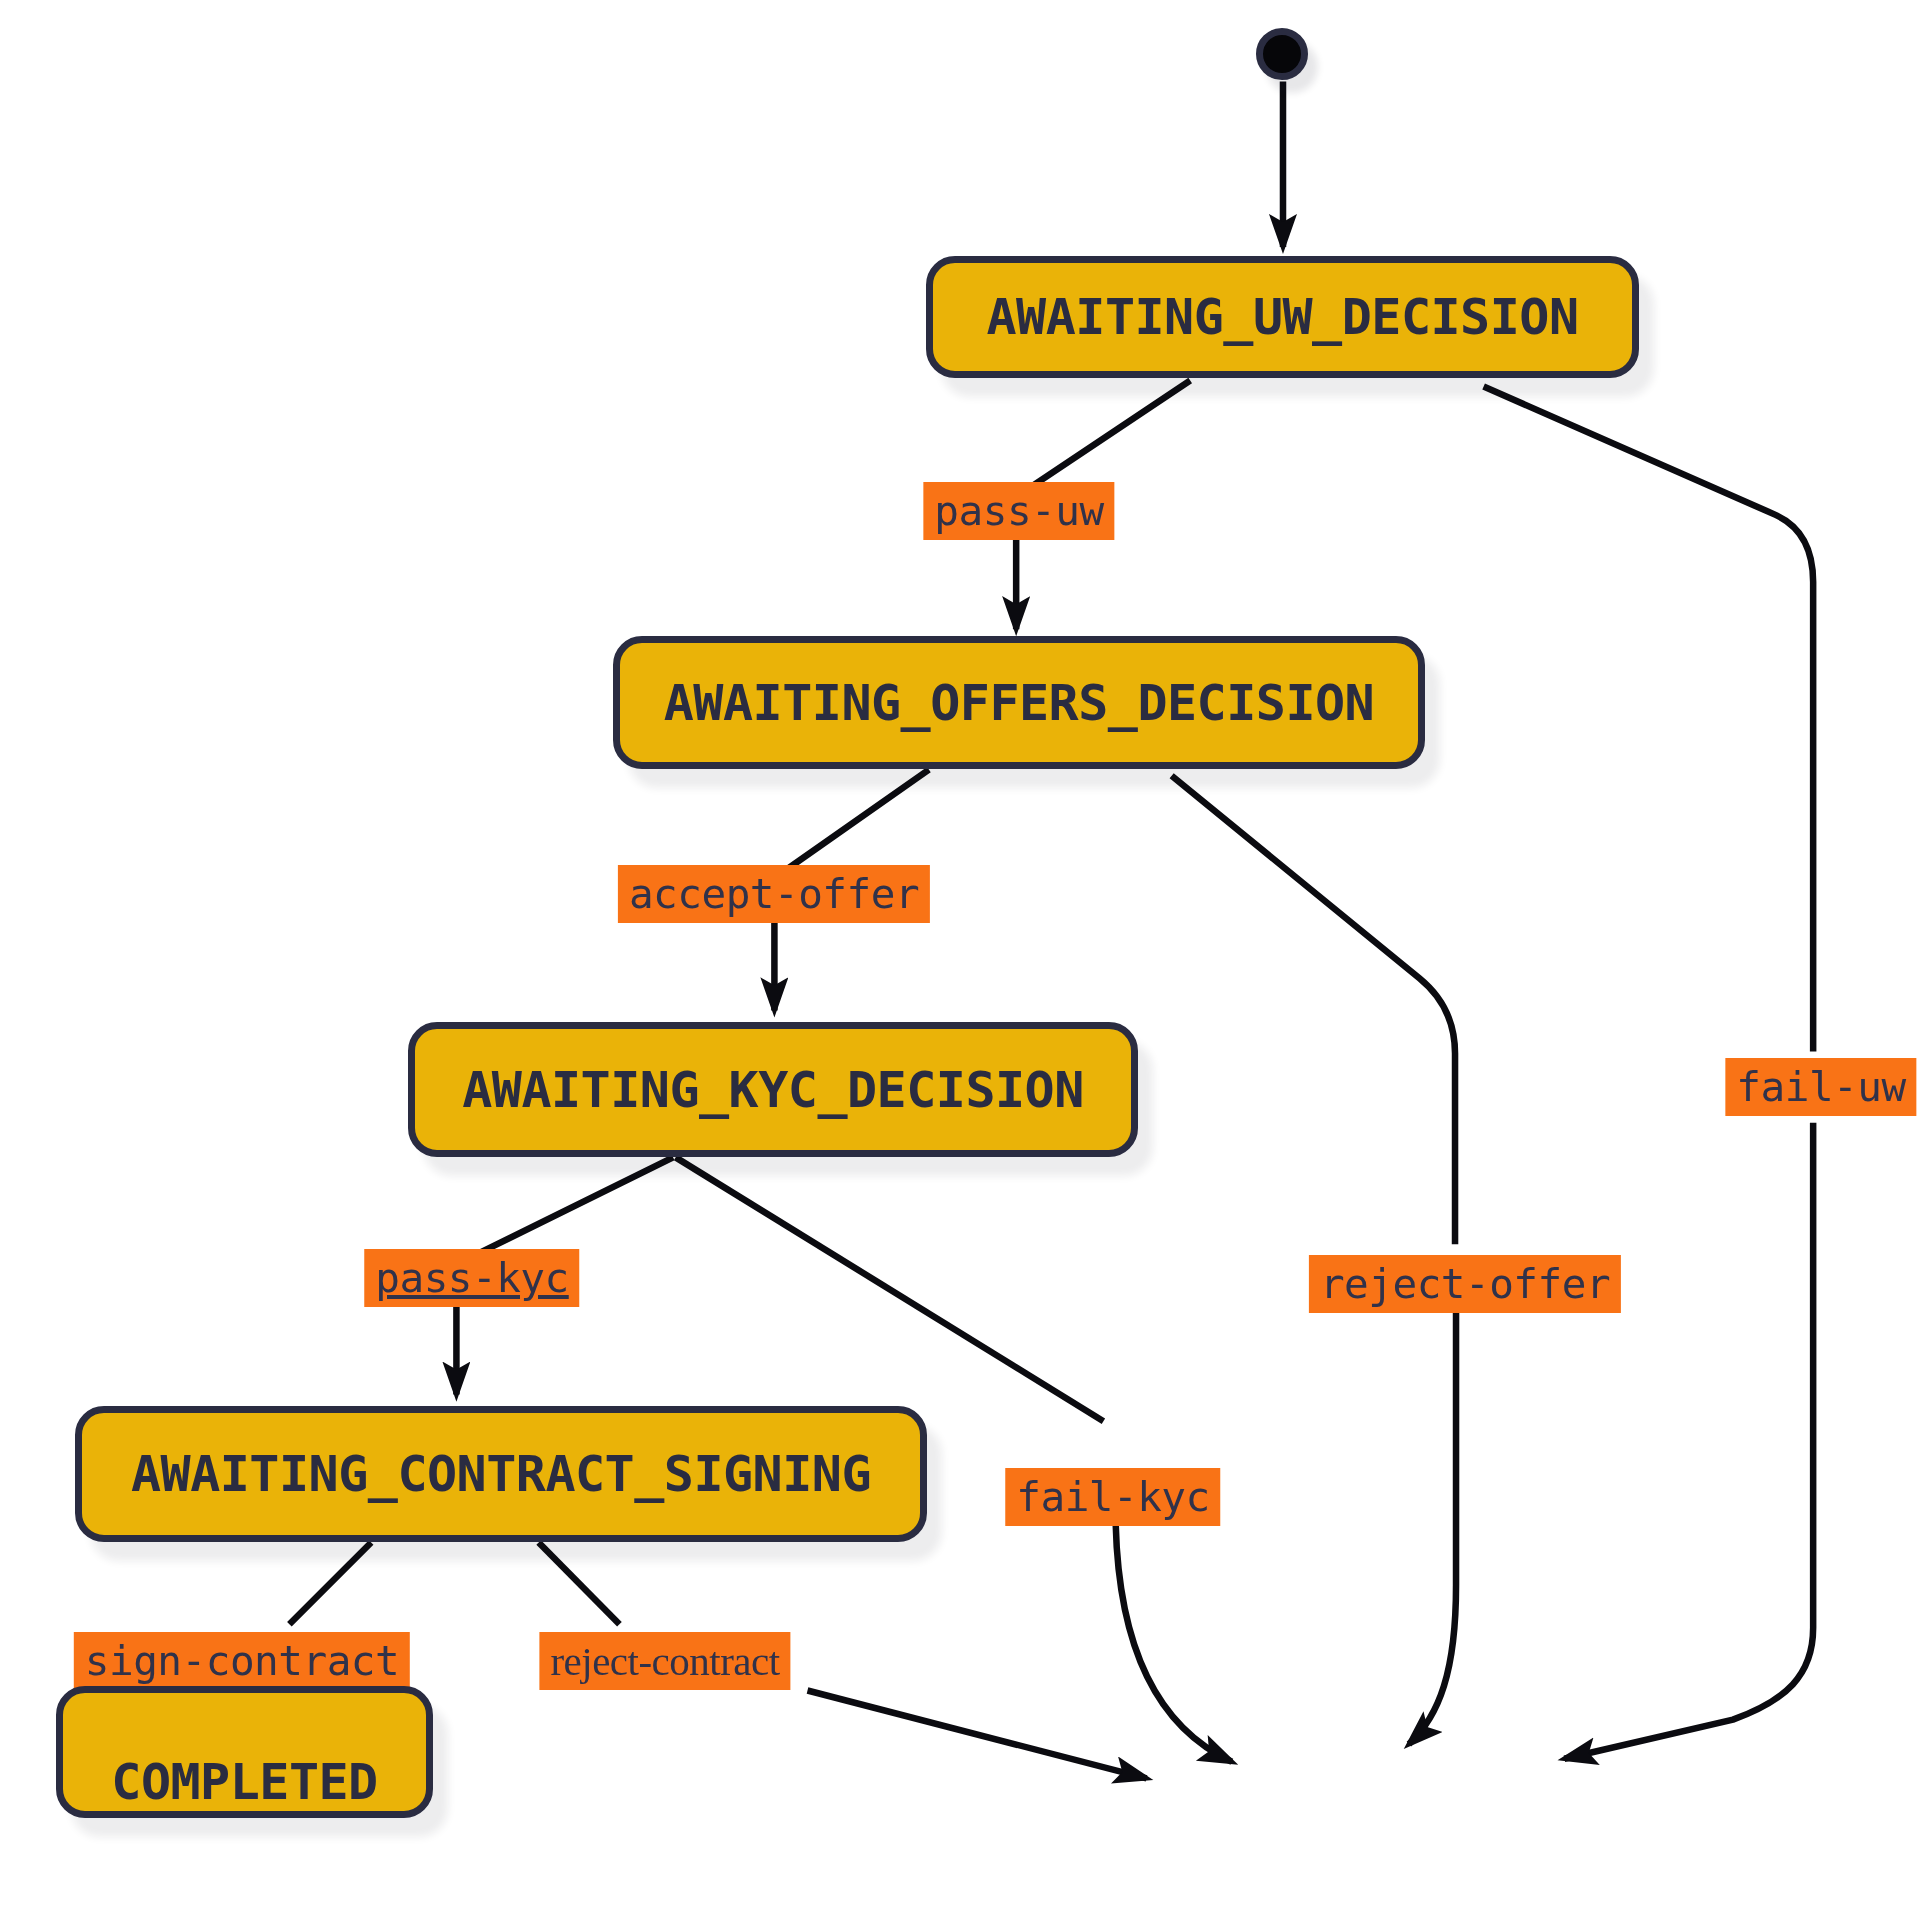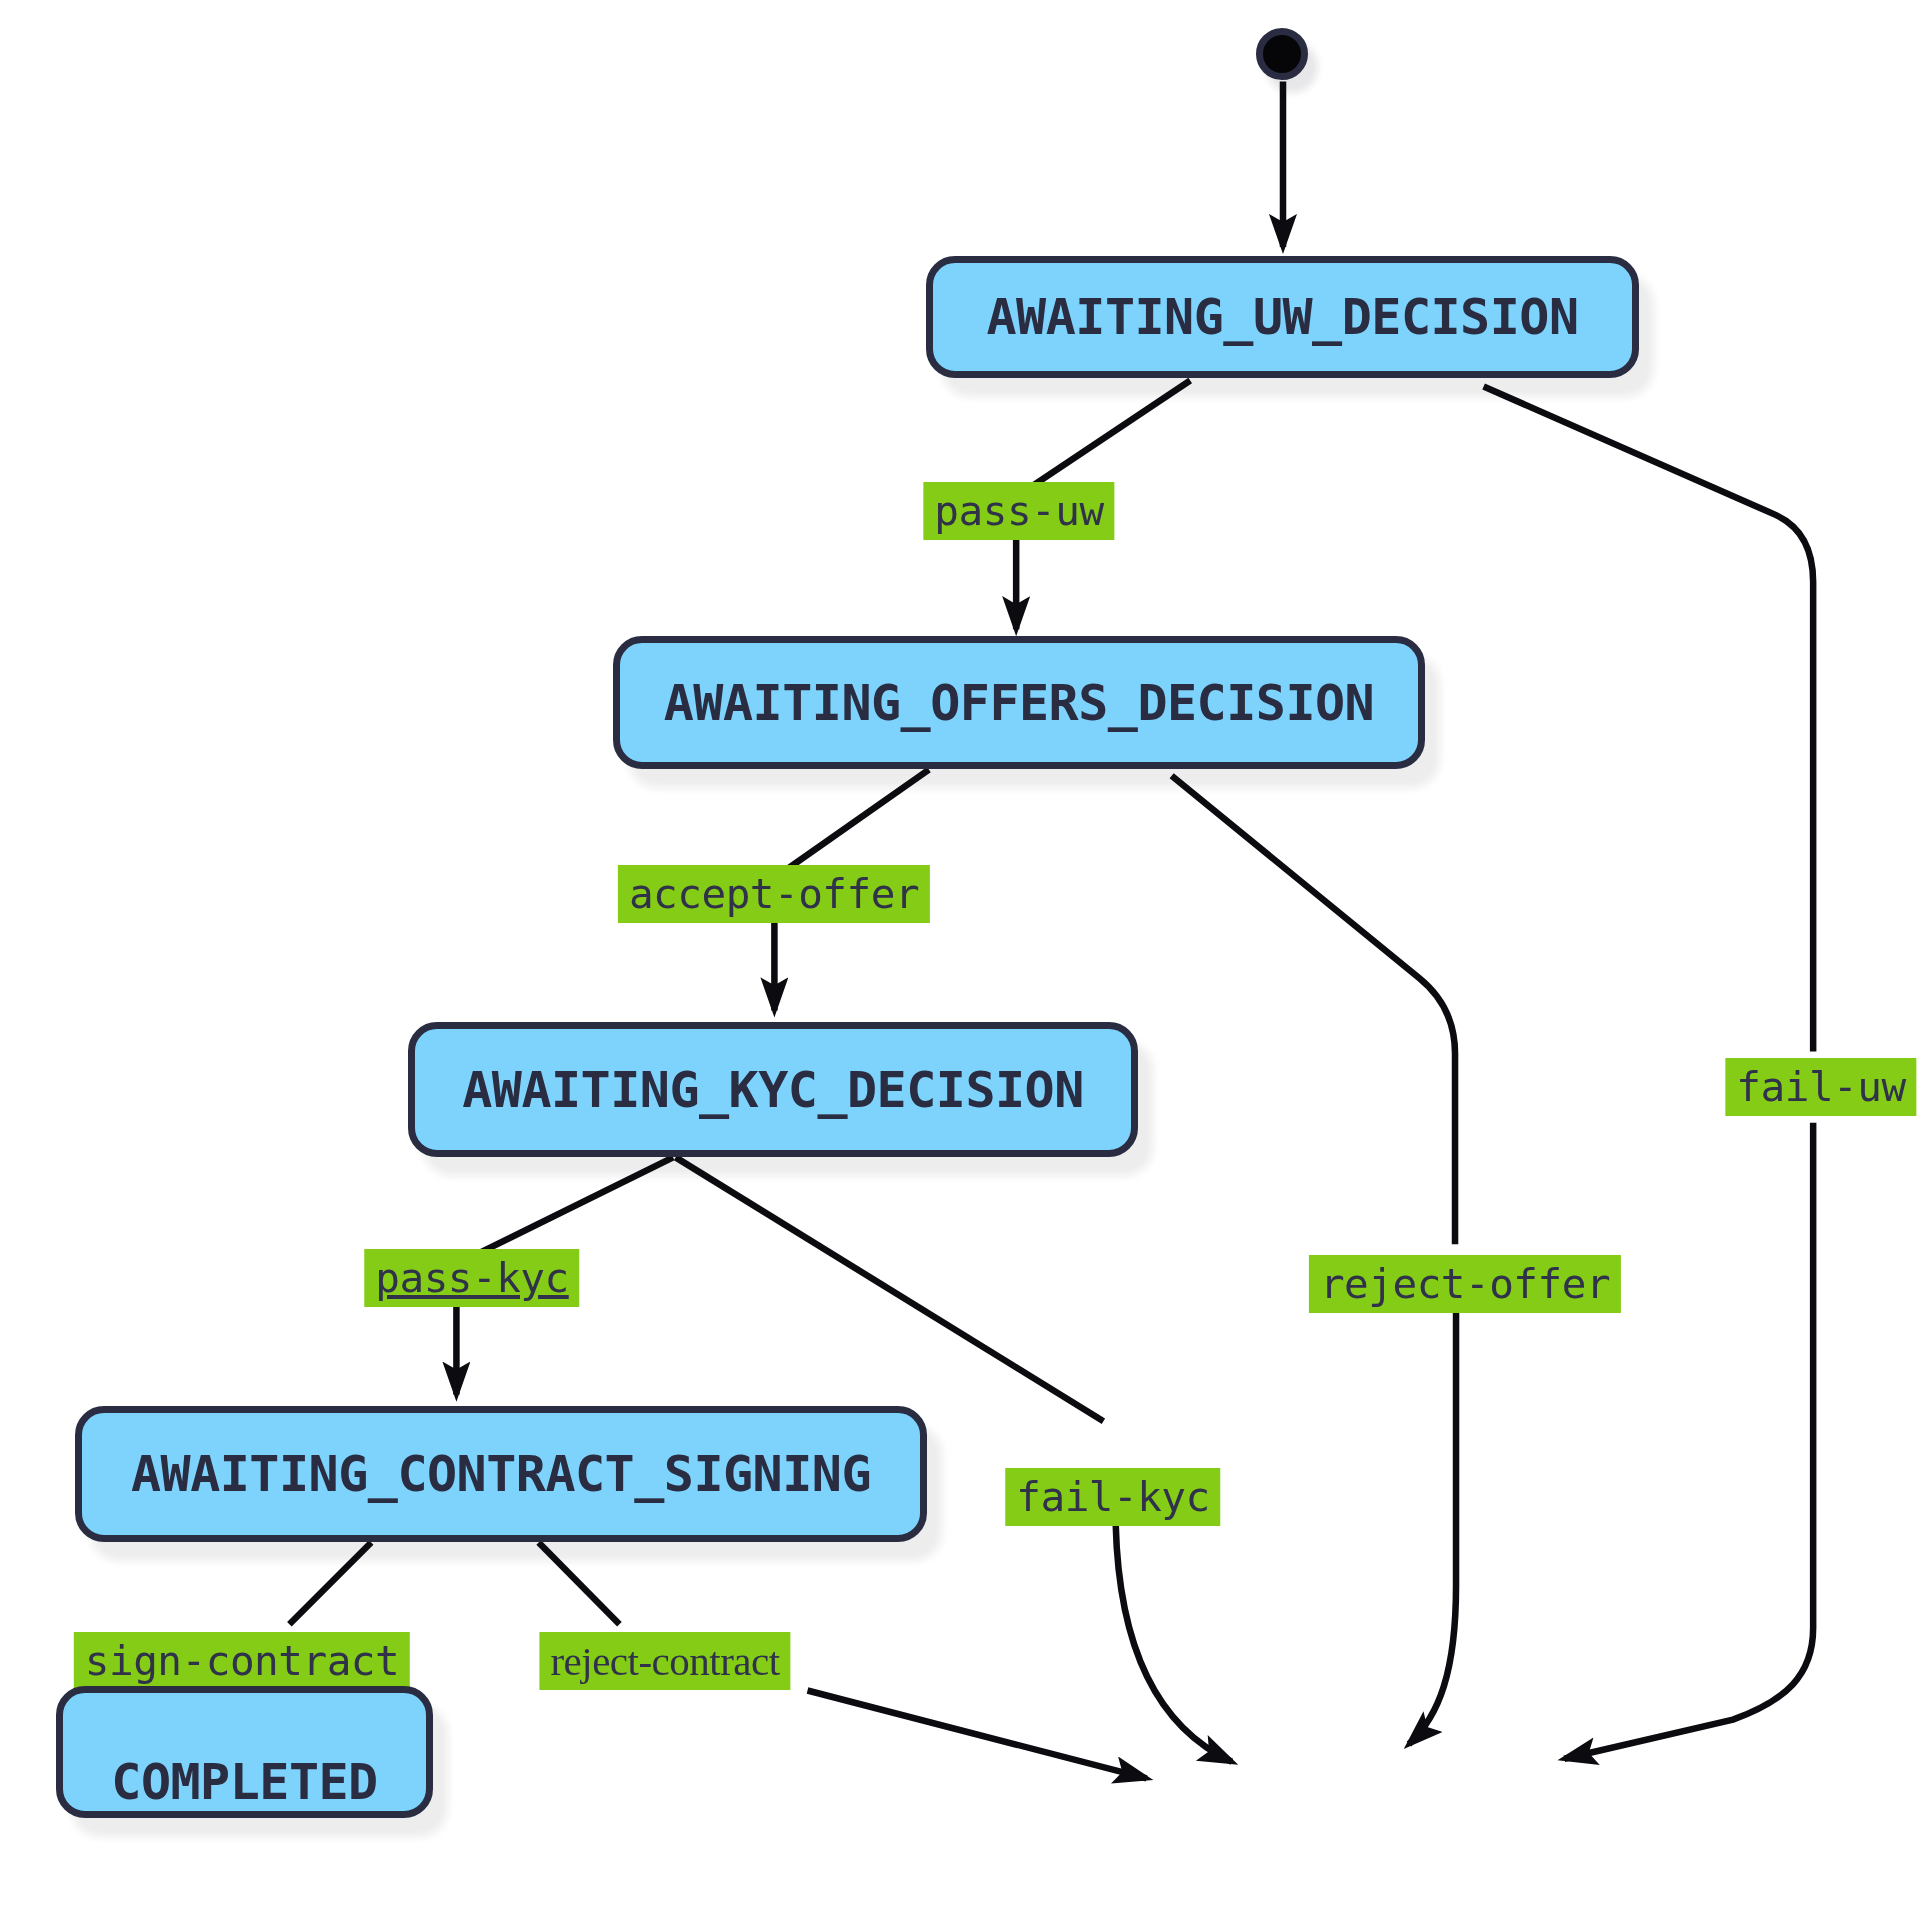--- a/index.html
+++ b/index.html
@@ -18,21 +18,21 @@
   }
   .edge {
     stroke: #0b0b10;
     stroke-width: 13;
     fill: none;
     stroke-linecap: butt;
   }
   .edge.thin { stroke-width: 6; }
   .state {
     position: absolute;
-    background: #7dd3fc;
+    background: #eab308;
     border: 7.5px solid #2a2c41;
     border-radius: 29px;
     box-sizing: border-box;
     display: flex;
     align-items: center;
     justify-content: center;
     color: #2a2c41;
     font-family: "DejaVu Sans Mono", monospace;
     font-weight: 700;
     font-size: 50px;
@@ -47,21 +47,21 @@
     width: 38px;
     height: 38px;
     background: #060609;
     border: 7px solid #2a2c41;
     border-radius: 50%;
     box-shadow: 10px 13px 7px rgba(20, 20, 35, 0.10);
   }
   .elabel {
     position: absolute;
     transform: translate(-50%, -50%);
-    background: #84cc16;
+    background: #f97316;
     padding: 5px 11px;
     color: #30324a;
     font-family: "DejaVu Sans Mono", monospace;
     font-weight: 400;
     font-size: 41px;
     letter-spacing: -0.5px;
     white-space: nowrap;
     text-align: center;
   }
 </style>

